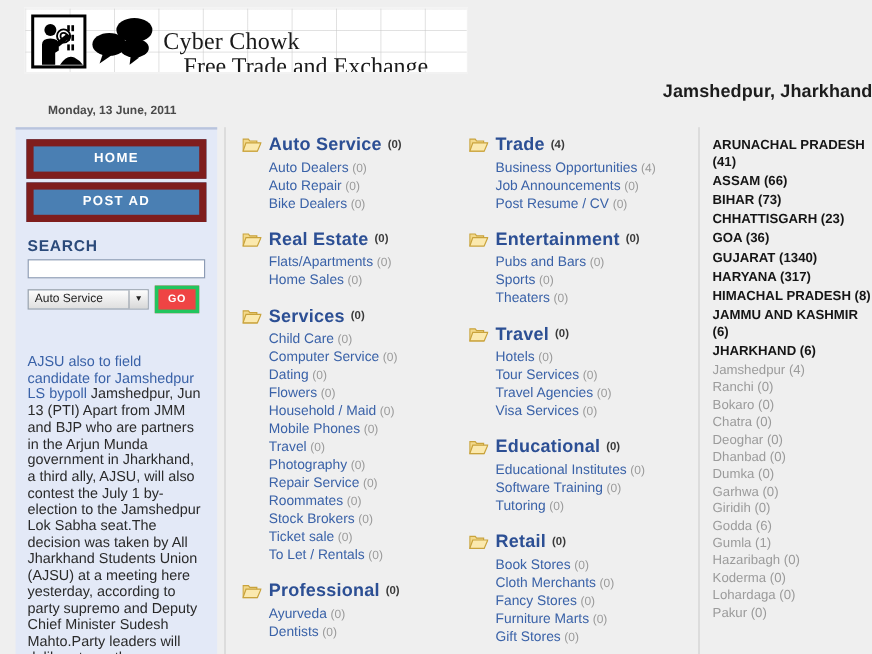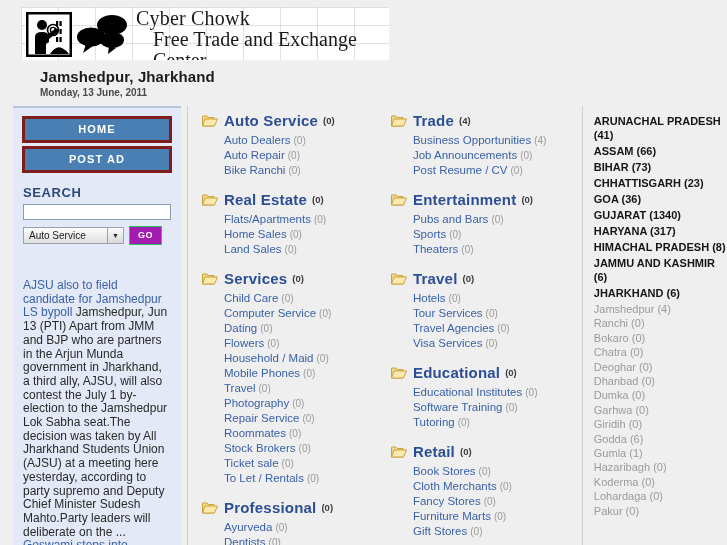--- a/index.html
+++ b/index.html
@@ -47,34 +47,35 @@
   .logo-bubbles {
     position: absolute;
     left: 55px;
     top: 6px;
     width: 52px;
     height: 44px;
   }
   .logo-text {
     position: absolute;
     left: 115px;
-    top: 1px;
+    top: 18px;
     font-family: "Liberation Serif", serif;
     color: #1a1a1a;
     line-height: 1.06;
   }
   .logo-line1 { font-size: 20px; letter-spacing: .2px; }
   .logo-line2 { font-size: 20px; padding-left: 17px; }
 
   .city-title {
     margin: 7px 0 0 20px;
     font-size: 15px;
     font-weight: bold;
     color: #1c1c1c;
     letter-spacing: .1px;
+    text-align: right;
   }
   .date-line {
     margin: 2px 0 0 20px;
     font-size: 10px;
     color: #4a4a4a;
     font-weight: bold;
   }
 
   
   .content {
@@ -96,21 +97,21 @@
     background: #cfcfcf;
     margin-left: 6px;
     margin-top: 0;
   }
 
   .btn-stack { padding: 0 9px; }
   .navbtn {
     display: block;
     width: 100%;
     background: #4a7fb3;
-    border: 3px solid #7f1d1d;
+    border: 6px solid #7f1d1d;
     color: #ffffff;
     font-size: 11px;
     font-weight: bold;
     letter-spacing: 1.1px;
     text-align: center;
     padding: 4px 0 5px;
     box-sizing: border-box;
     margin-bottom: 3px;
     cursor: pointer;
     font-family: "Liberation Sans", sans-serif;
@@ -163,22 +164,22 @@
     border-left: 1px solid #9aa3ad;
     background: linear-gradient(to bottom, #fdfdfd, #d8d8d8);
     display: flex;
     align-items: center;
     justify-content: center;
     font-size: 7px;
     color: #222;
   }
   .go-btn {
     margin-left: 5px;
-    background: #a21caf;
-    border: 1px solid #22c55e;
+    background: #ef4444;
+    border: 3px solid #22c55e;
     color: #fff;
     font-size: 9px;
     font-weight: bold;
     letter-spacing: .6px;
     padding: 3px 8px 4px;
     cursor: pointer;
     font-family: "Liberation Sans", sans-serif;
   }
 
   .news {
@@ -336,37 +337,36 @@
           <svg class="folder-icon" viewBox="0 0 16 13">
             <path d="M0.5 2.5 L0.5 12 L12 12 L12 3.5 L6.2 3.5 L5 2 L0.5 2 Z" fill="#f3d98a" stroke="#c9a33c" stroke-width="1"></path>
             <path d="M3 5 L15.5 5 L12.5 12 L0.5 12 Z" fill="#fbe9ae" stroke="#c9a33c" stroke-width="1"></path>
           </svg>
           <span class="cat-title">Auto Service</span>
           <span class="cat-count">(0)</span>
         </div>
         <div class="sub-list">
           <div class="sub-item"><span>Auto Dealers</span><span class="sub-count">(0)</span></div>
           <div class="sub-item"><span>Auto Repair</span><span class="sub-count">(0)</span></div>
-          <div class="sub-item"><span>Bike Ranchi</span><span class="sub-count">(0)</span></div>
+          <div class="sub-item"><span>Bike Dealers</span><span class="sub-count">(0)</span></div>
         </div>
       </div>
 
       <div class="cat-group">
         <div class="cat-head">
           <svg class="folder-icon" viewBox="0 0 16 13">
             <path d="M0.5 2.5 L0.5 12 L12 12 L12 3.5 L6.2 3.5 L5 2 L0.5 2 Z" fill="#f3d98a" stroke="#c9a33c" stroke-width="1"></path>
             <path d="M3 5 L15.5 5 L12.5 12 L0.5 12 Z" fill="#fbe9ae" stroke="#c9a33c" stroke-width="1"></path>
           </svg>
           <span class="cat-title">Real Estate</span>
           <span class="cat-count">(0)</span>
         </div>
         <div class="sub-list">
           <div class="sub-item"><span>Flats/Apartments</span><span class="sub-count">(0)</span></div>
           <div class="sub-item"><span>Home Sales</span><span class="sub-count">(0)</span></div>
-          <div class="sub-item"><span>Land Sales</span><span class="sub-count">(0)</span></div>
         </div>
       </div>
 
       <div class="cat-group">
         <div class="cat-head">
           <svg class="folder-icon" viewBox="0 0 16 13">
             <path d="M0.5 2.5 L0.5 12 L12 12 L12 3.5 L6.2 3.5 L5 2 L0.5 2 Z" fill="#f3d98a" stroke="#c9a33c" stroke-width="1"></path>
             <path d="M3 5 L15.5 5 L12.5 12 L0.5 12 Z" fill="#fbe9ae" stroke="#c9a33c" stroke-width="1"></path>
           </svg>
           <span class="cat-title">Services</span>

